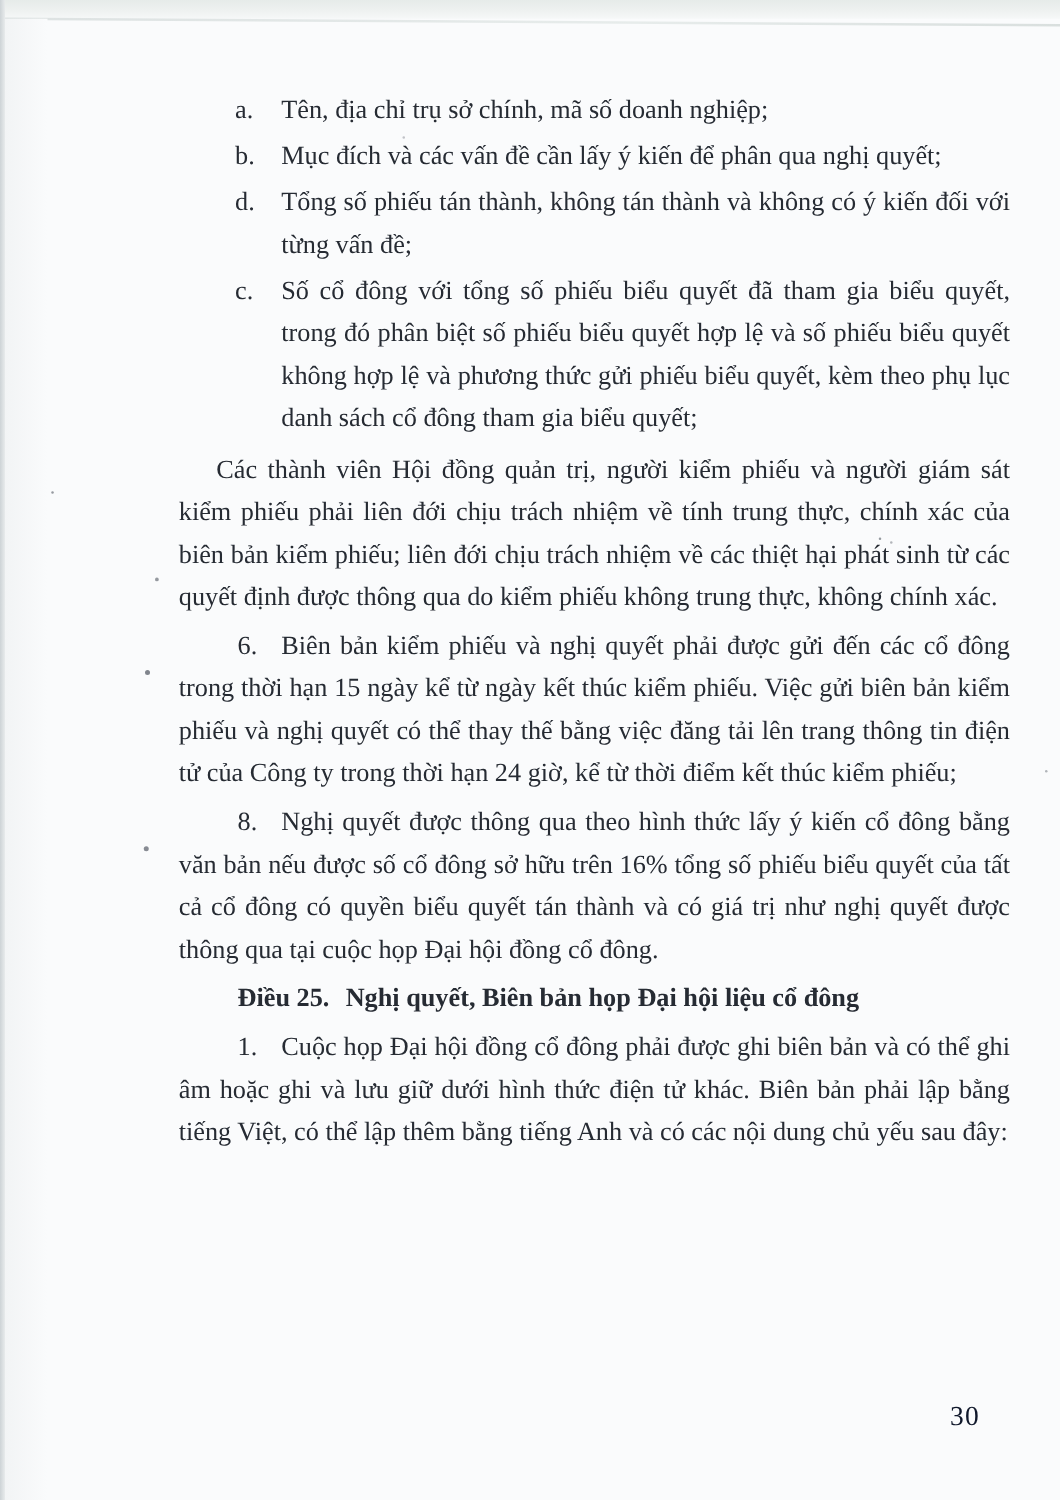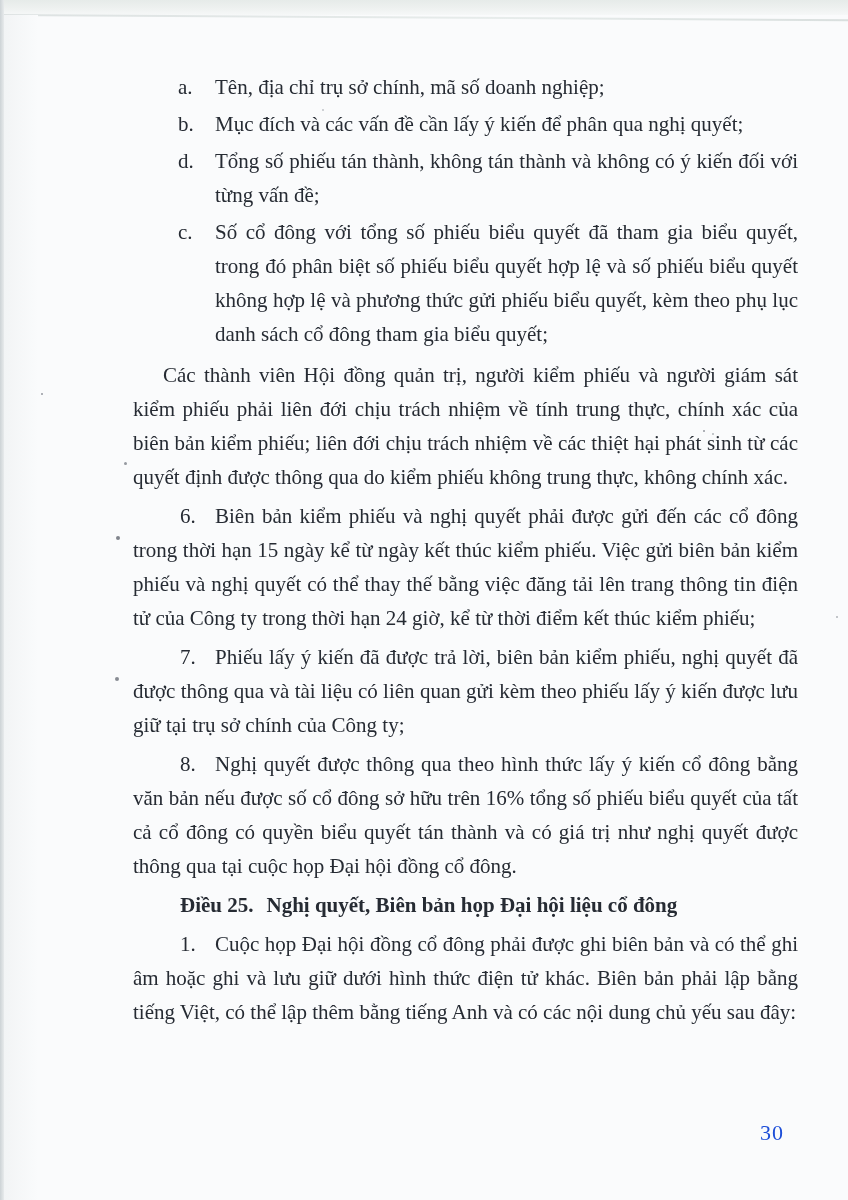--- a/index.html
+++ b/index.html
@@ -47,21 +47,21 @@
     background: linear-gradient(90deg, #f2f4f5, #fafbfc);
   }
   .speck {
     position: absolute;
     border-radius: 50%;
     background: #6a6f78;
     opacity: 0.7;
   }
   .content {
     position: absolute;
-    left: 133px;
+    left: 143px;
     top: 70px;
     width: 665px;
     font-size: 21px;
     line-height: 34px;
     text-align: justify;
   }
   
   .li {
     padding-left: 82px;
     text-indent: -37px;
@@ -91,21 +91,21 @@
     font-weight: bold;
   }
   .heading .h-label { margin-right: 13px; }
   .list-block { margin-bottom: 7px; }
   .li.last { margin-bottom: 8px; }
   .page-number {
     position: absolute;
     left: 760px;
     top: 1120px;
     font-size: 22px;
-    color: #1d4ed8;
+    color: #0f172a;
     letter-spacing: 1px;
   }
 </style>
 </head>
 <body>
 
 <div class="page">
 
   <div class="scan-top-edge"></div>
   <div class="scan-top-line"></div>
@@ -137,23 +137,20 @@
         <span class="marker">c.</span><span>Số cổ đông với tổng số phiếu biểu quyết đã tham gia biểu quyết, trong đó phân biệt số phiếu biểu quyết hợp lệ và số phiếu biểu quyết không hợp lệ và phương thức gửi phiếu biểu quyết, kèm theo phụ lục danh sách cổ đông tham gia biểu quyết;</span>
       </div>
     </div>
 
     <p class="para indent-sm">Các thành viên Hội đồng quản trị, người kiểm phiếu và người giám sát kiểm phiếu phải liên đới chịu trách nhiệm về tính trung thực, chính xác của biên bản kiểm phiếu; liên đới chịu trách nhiệm về các thiệt hại phát sinh từ các quyết định được thông qua do kiểm phiếu không trung thực, không chính xác.</p>
 
     <p class="para numbered">
       <span class="num">6.</span><span>Biên bản kiểm phiếu và nghị quyết phải được gửi đến các cổ đông trong thời hạn 15 ngày kể từ ngày kết thúc kiểm phiếu. Việc gửi biên bản kiểm phiếu và nghị quyết có thể thay thế bằng việc đăng tải lên trang thông tin điện tử của Công ty trong thời hạn 24 giờ, kể từ thời điểm kết thúc kiểm phiếu;</span>
     </p>
 
-    <p class="para numbered">
-      <span class="num">7.</span><span>Phiếu lấy ý kiến đã được trả lời, biên bản kiểm phiếu, nghị quyết đã được thông qua và tài liệu có liên quan gửi kèm theo phiếu lấy ý kiến được lưu giữ tại trụ sở chính của Công ty;</span>
-    </p>
 
     <p class="para numbered">
       <span class="num">8.</span><span>Nghị quyết được thông qua theo hình thức lấy ý kiến cổ đông bằng văn bản nếu được số cổ đông sở hữu trên 16% tổng số phiếu biểu quyết của tất cả cổ đông có quyền biểu quyết tán thành và có giá trị như nghị quyết được thông qua tại cuộc họp Đại hội đồng cổ đông.</span>
     </p>
 
     <p class="heading">
       <span class="h-label">Điều 25.</span><span>Nghị quyết, Biên bản họp Đại hội liệu cổ đông</span>
     </p>
 
     <p class="para numbered">

